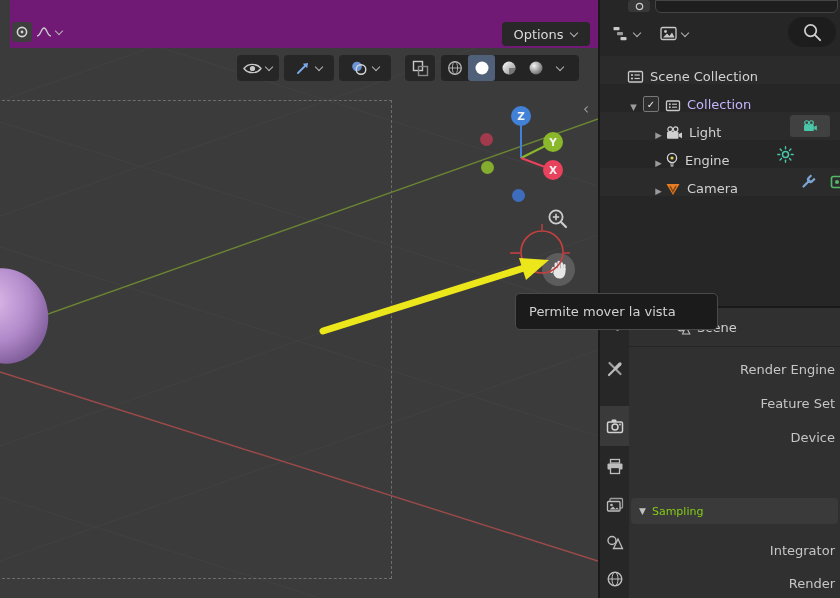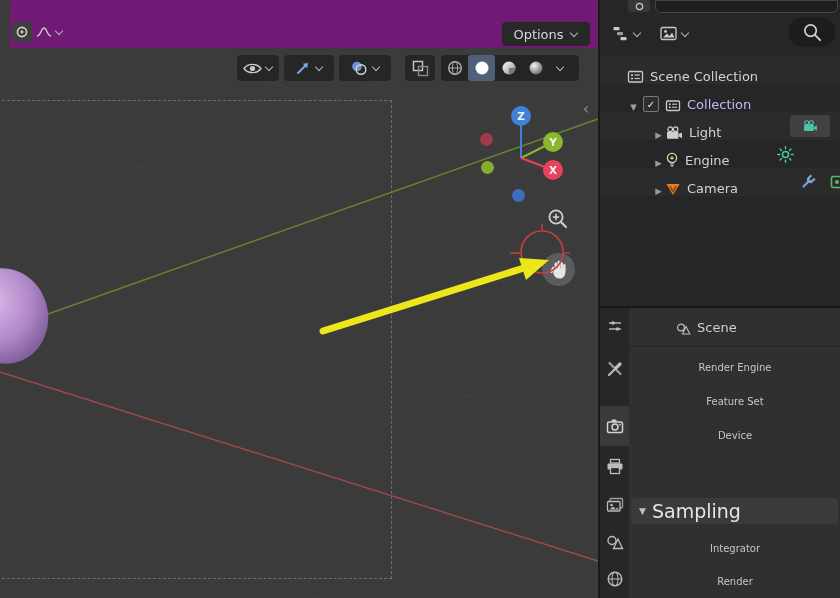--- a/index.html
+++ b/index.html
@@ -10,21 +10,21 @@
   .btn{display:flex;align-items:center;justify-content:center;border-radius:4px;background:rgba(37,37,37,.92)}
   .chev{position:relative;display:inline-block;width:10px;height:10px;flex:0 0 auto}
   .chev::before{content:"";position:absolute;left:2px;top:1px;width:5px;height:5px;
       border-right:1.6px solid #b4b4b4;border-bottom:1.6px solid #b4b4b4;transform:rotate(45deg)}
   .gball{position:absolute;width:20px;height:20px;border-radius:50%;display:flex;align-items:center;
       justify-content:center;font-size:10.5px;font-weight:bold;color:#f2f2f2}
   .gdot{position:absolute;width:13px;height:13px;border-radius:50%}
   .orow{position:relative;display:flex;align-items:flex-end;height:28px;font-size:13px;color:#d2d2d2;white-space:nowrap}
   .disc{font-size:8.5px;color:#9c9c9c;width:13px;text-align:center;flex:0 0 auto}
   .oicon{display:inline-flex;align-items:center;justify-content:center;flex:0 0 auto;margin-right:6px}
-  .plabel{position:absolute;right:5px;width:200px;text-align:center;font-size:10px;color:#c6c6c6}
+  .plabel{position:absolute;right:5px;width:200px;text-align:right;font-size:13px;color:#c6c6c6}
   .tabicon{position:absolute;left:5px;width:19px;height:19px;display:flex;align-items:center;justify-content:center}
 </style>
 </head>
 <body>
 
 <div id="app">
 
   <div class="abs" style="left:0;top:0;width:598px;height:598px;background:#3b3b3b;overflow:hidden">
 
     <svg class="abs" width="598" height="598" style="left:0;top:0">
@@ -398,22 +398,25 @@
         </span>
         <span class="abs" style="left:68px;top:12px;font-size:13px;color:#cfcfcf">Scene</span>
         <div class="abs" style="left:0;top:38px;width:211px;height:1px;background:#242424"></div>
 
         <span class="plabel" style="top:54px">Render Engine</span>
         <span class="plabel" style="top:122px">Device</span>
         <span class="plabel" style="top:88px">Feature Set</span>
 
         <div class="abs" style="left:2px;top:190px;width:207px;height:26px;background:#3a3a3a;border-radius:4px;display:flex;align-items:center;gap:6px;padding-left:8px;box-sizing:border-box">
           <span style="font-size:9px;color:#c0c0c0">▼</span>
-          <span style="font-size:19px;color:#e5e5e5">Sampling</span>
+          <span style="font-size:11px;color:#84cc16">Sampling</span>
         </div>
 
         <span class="plabel" style="top:268px">Render</span>
         <span class="plabel" style="top:235px">Integrator</span>
       </div>
     </div>
   </div>
 
+  <div class="abs" style="left:515px;top:293px;width:203px;height:37px;background:#1b1b1b;border:1px solid #4a4a4a;border-radius:5px;box-sizing:border-box;z-index:60;display:flex;align-items:center;padding-left:13px">
+    <span style="font-size:13px;color:#d2d2d2">Permite mover la vista</span>
+  </div>
 </div>
 
 </body></html>

